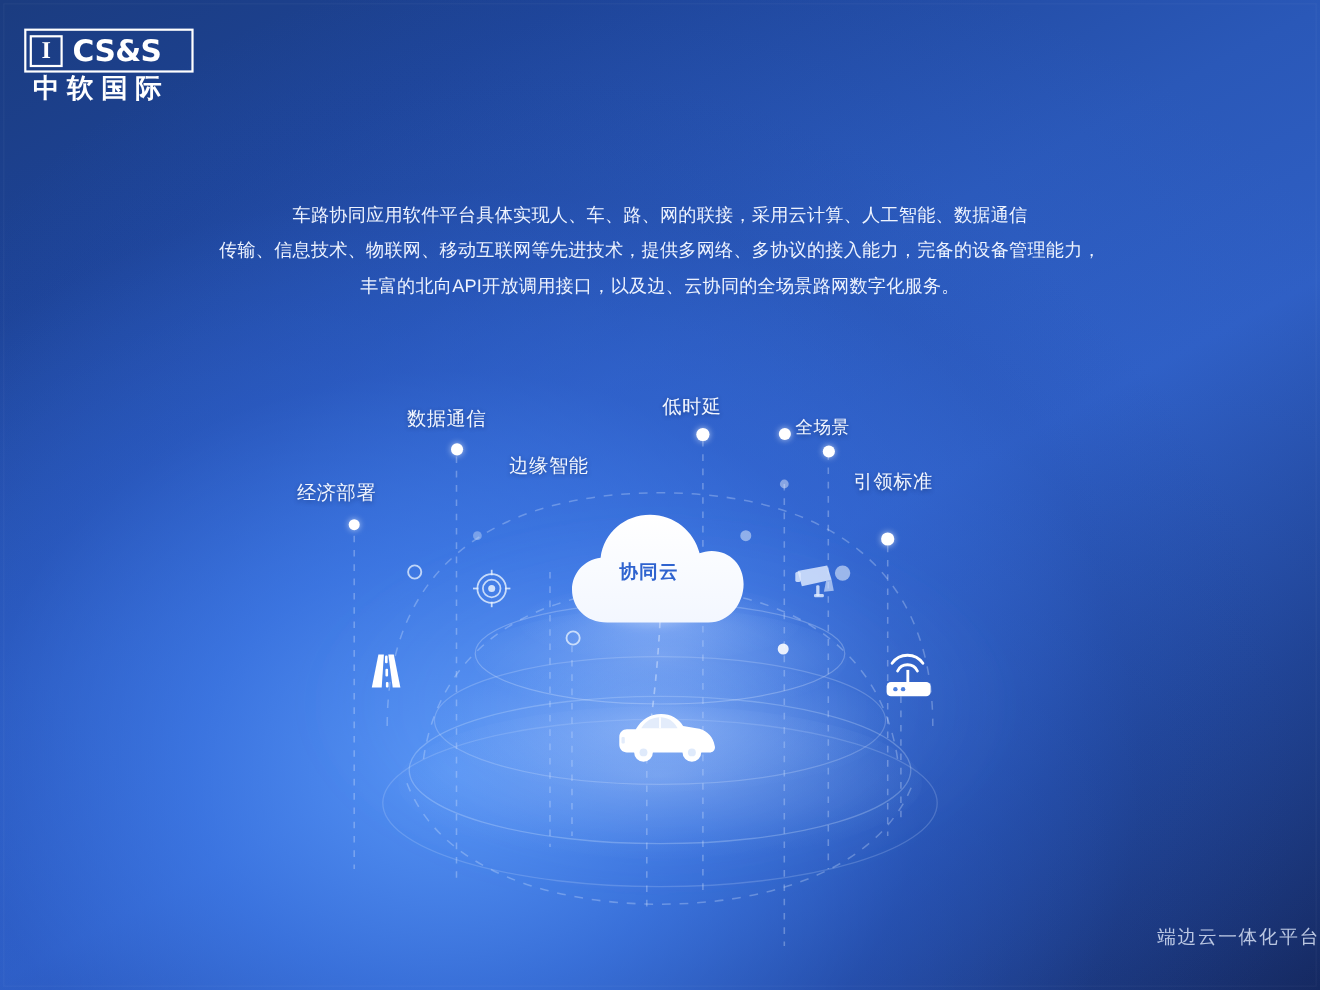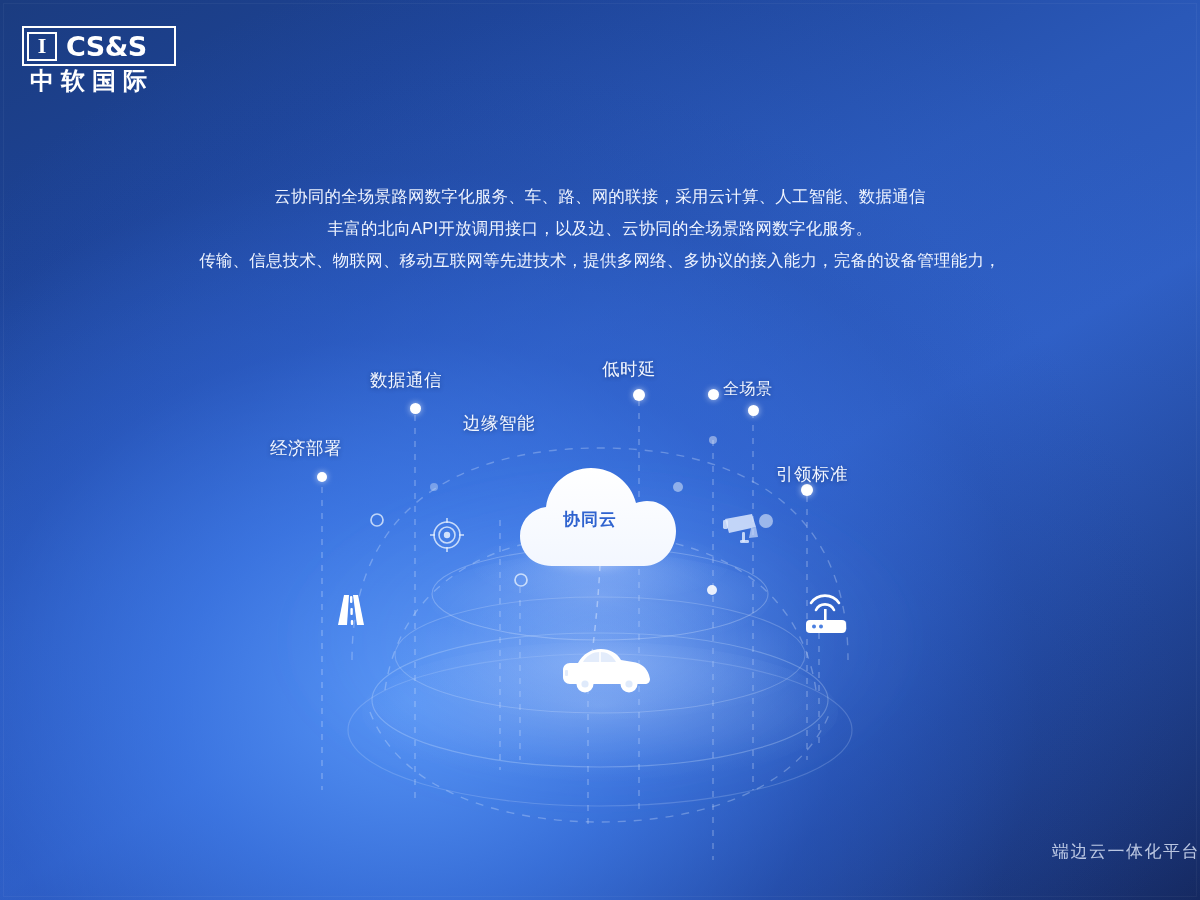--- a/index.html
+++ b/index.html
@@ -134,23 +134,23 @@
   <div class="logo">
     <div class="logo-box">
       <div class="logo-i">I</div>
       <div class="logo-word">CS&amp;S</div>
     </div>
     <div class="logo-cn">中软国际</div>
   </div>
 
 
   <div class="subtitle">
-    <p>云协同的全场景路网数字化服务、车、路、网的联接，采用云计算、人工智能、数据通信</p>
+    <p>车路协同应用软件平台具体实现人、车、路、网的联接，采用云计算、人工智能、数据通信</p>
+    <p>传输、信息技术、物联网、移动互联网等先进技术，提供多网络、多协议的接入能力，完备的设备管理能力，</p>
     <p>丰富的北向API开放调用接口，以及边、云协同的全场景路网数字化服务。</p>
-    <p>传输、信息技术、物联网、移动互联网等先进技术，提供多网络、多协议的接入能力，完备的设备管理能力，</p>
   </div>
 
   <div class="diagram">
 
     <svg width="1200" height="900" viewBox="0 0 1200 900">
       <defs>
         <radialGradient id="discGlow" cx="50%" cy="50%" r="50%">
           <stop offset="0%" stop-color="#bcd4ff" stop-opacity="0.40"></stop>
           <stop offset="55%" stop-color="#9dc0fb" stop-opacity="0.20"></stop>
           <stop offset="100%" stop-color="#86b2f8" stop-opacity="0.02"></stop>
@@ -309,20 +309,20 @@
     <div class="node-label" style="left:270px; top:436px;">经济部署</div>
 
     <div class="node-label" style="left:370px; top:368px;">数据通信</div>
 
     <div class="node-label" style="left:463px; top:411px;">边缘智能</div>
 
     <div class="node-label" style="left:602px; top:357px;">低时延</div>
 
     <div class="node-label" style="left:723px; top:379px; font-size:16px;">全场景</div>
 
-    <div class="node-label" style="left:776px; top:462px;">引领标准</div>
+    <div class="node-label" style="left:776px; top:426px;">引领标准</div>
 
     <div class="cloud-label">协同云</div>
 
     <div class="bottom-label">端边云一体化平台</div>
   </div>
 
 </div>
 
 </body></html>

